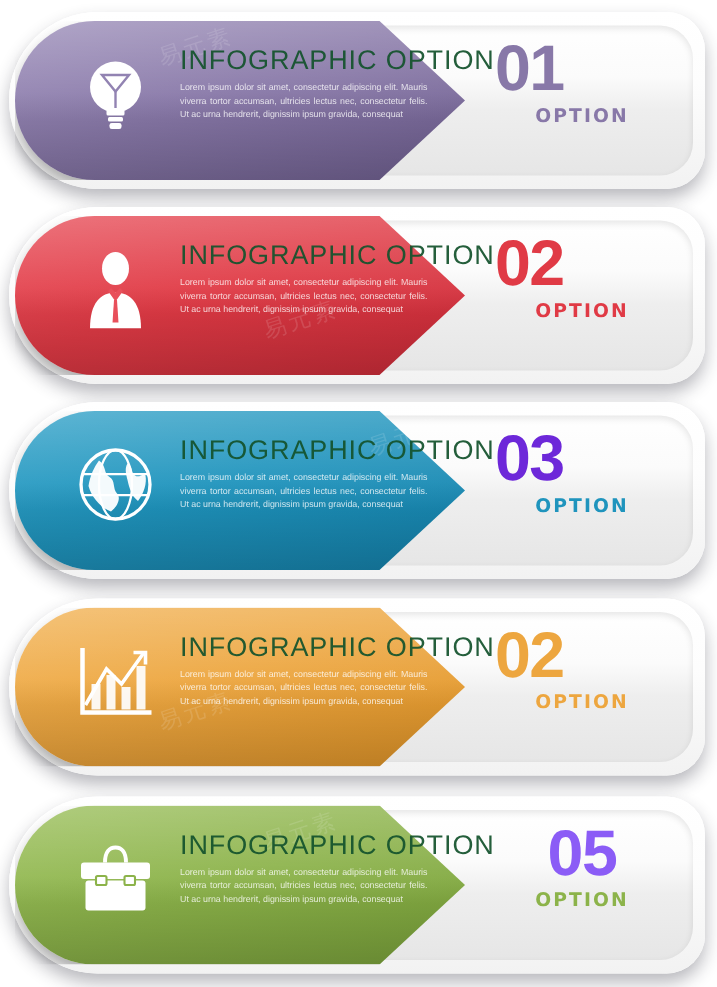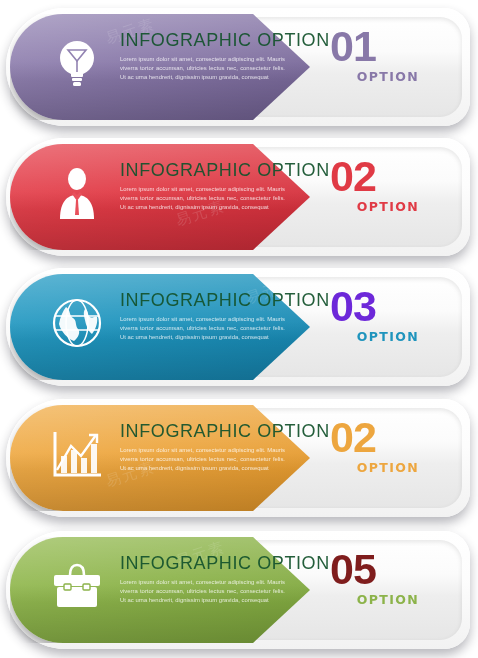--- a/index.html
+++ b/index.html
@@ -288,17 +288,17 @@
           <rect x="6" y="24" width="40" height="20" rx="2" fill="#fff"></rect>
           <rect x="13" y="21" width="7" height="6" rx="1" fill="#fff" stroke="#8cb34a" stroke-width="1.4"></rect>
           <rect x="32" y="21" width="7" height="6" rx="1" fill="#fff" stroke="#8cb34a" stroke-width="1.4"></rect>
         </svg>
       </div>
       <div class="copy">
         <div class="headline">INFOGRAPHIC OPTION</div>
         <div class="body-copy">Lorem ipsum dolor sit amet, consectetur adipiscing elit. Mauris viverra tortor accumsan, ultricies lectus nec, consectetur felis. Ut ac urna hendrerit, dignissim ipsum gravida, consequat</div>
       </div>
       <div class="numblock">
-        <div class="number" style="color: #7f1d1d;">05</div>
+        <div class="number" style="color: #8b5cf6; text-align: center;">05</div>
         <div class="numlabel" style="color: rgb(140, 179, 74);">OPTION</div>
       </div>
     </div>
   </div>
 
 </body></html>

